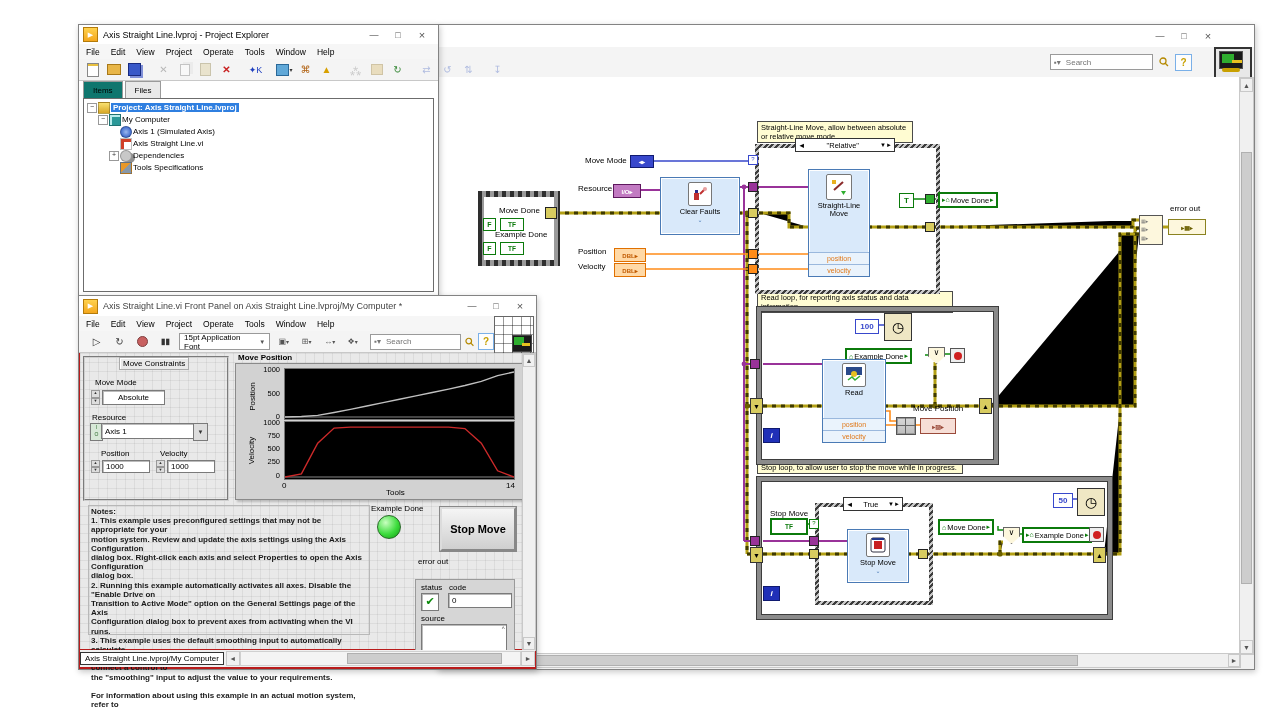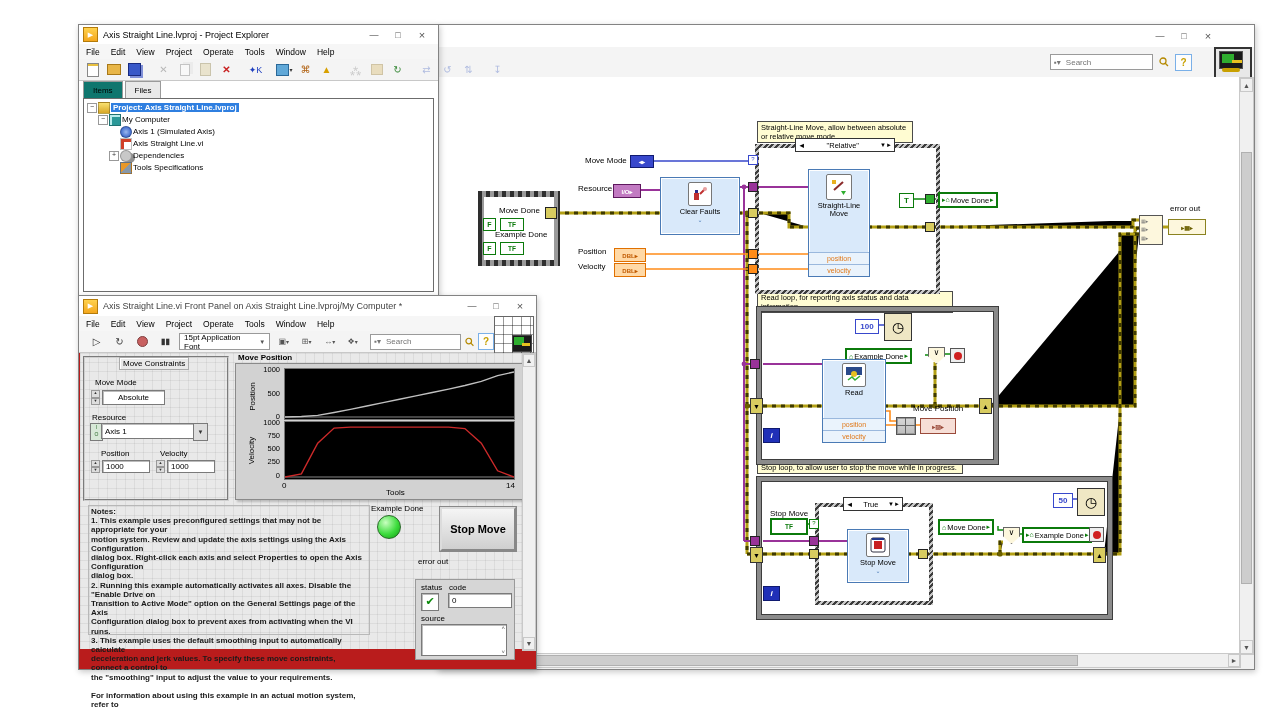--- a/index.html
+++ b/index.html
@@ -556,15 +556,23 @@
         <span style="position:absolute;right:1px;top:0;font-size:6px;color:#555;">˄</span>
         <span style="position:absolute;right:1px;bottom:0;font-size:6px;color:#555;">˅</span>
       </div>
     </div>
   </div>
 
   <div class="scroll" style="left:443px;top:57px;width:12px;height:296px;">
     <div class="sarr" style="left:0;top:0;width:10px;height:11px;">▲</div>
     <div class="sarr" style="left:0;bottom:0;width:10px;height:11px;">▼</div>
   </div>
+  <div class="ab" style="left:1px;top:354px;width:455px;height:17px;background:#f0f0f0;display:flex;align-items:center;">
+    <div style="border:1px solid #333;background:#fff;font-size:8px;padding:1px 4px;white-space:nowrap;">Axis Straight Line.lvproj/My Computer</div>
+    <div class="sarr" style="position:static;width:12px;height:13px;margin-left:2px;">◄</div>
+    <div style="flex:1;height:13px;background:#f4f4f4;border:1px solid #d0d0d0;position:relative;">
+      <div class="sthumb" style="left:38%;top:1px;width:55%;height:9px;"></div>
+    </div>
+    <div class="sarr" style="position:static;width:12px;height:13px;">►</div>
+  </div>
 </div>
 
 </div>
 
 </body></html>

